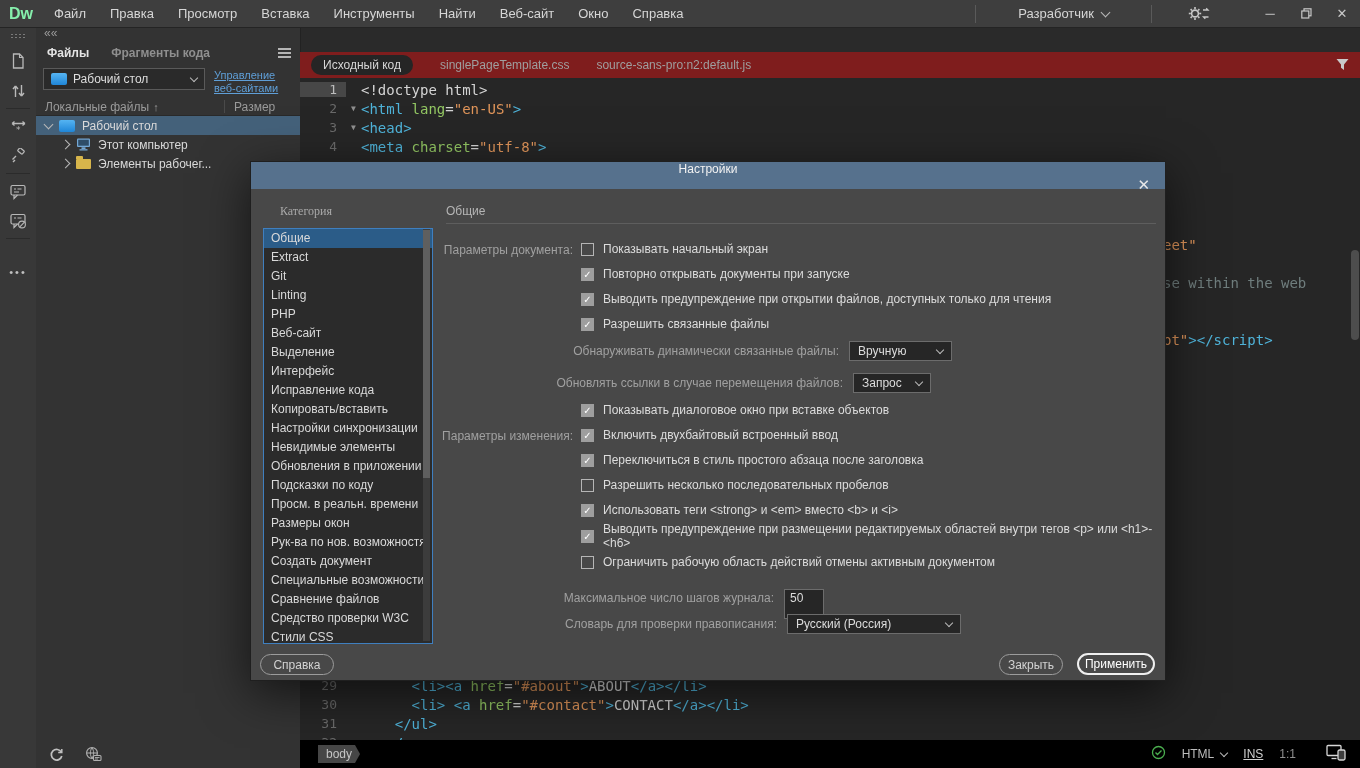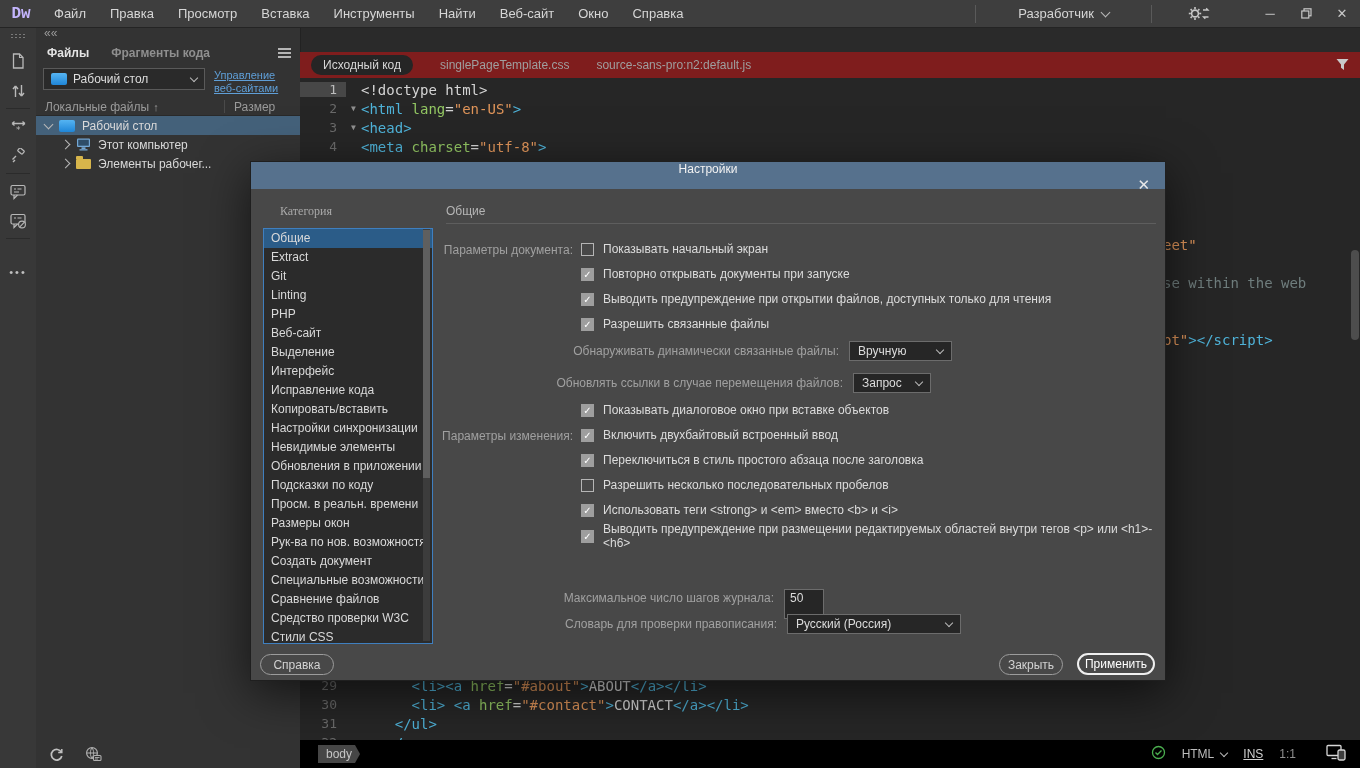--- a/index.html
+++ b/index.html
@@ -1,21 +1,21 @@
 <!DOCTYPE html>
 <html><head>
 <meta charset="utf-8">
 <style>
   html,body{margin:0;padding:0;}
   body{width:1360px;height:768px;overflow:hidden;background:#2a2a2a;font-family:"Liberation Sans",sans-serif;position:relative;-webkit-font-smoothing:antialiased;}
   #app{position:absolute;inset:0;}
 
   
   #menubar{position:absolute;left:0;top:0;width:1360px;height:27px;background:#3e3e3e;border-bottom:1px solid #242424;display:flex;align-items:center;z-index:5;}
-  #logo{width:42px;text-align:center;color:#c4b5fd;font-weight:bold;font-size:16px;font-family:Liberation Mono, monospace;}
+  #logo{width:42px;text-align:center;color:#86efac;font-weight:bold;font-size:16px;}
   #menu-items{display:flex;}
   .menu-item{padding:0 12px;font-size:13px;color:#d6d6d6;line-height:27px;cursor:default;}
   #mb-right{margin-left:auto;display:flex;align-items:center;gap:24px;}
   .mb-sep{width:1px;height:18px;background:#5a5a5a;margin:0 8px;}
   #workspace{color:#d6d6d6;font-size:13px;display:flex;gap:8px;align-items:center;padding:0 10px;}
   #winbtns{display:flex;margin-left:14px;}
   .winbtn{width:36px;height:26px;display:flex;align-items:center;justify-content:center;color:#c8c8c8;font-size:13px;}
 
   .chev{display:inline-block;width:6px;height:6px;border-right:1.6px solid #b9b9b9;border-bottom:1.6px solid #b9b9b9;}
   .chev.down{transform:rotate(45deg);margin-top:-3px;}
@@ -448,20 +448,24 @@
           <span class="cb-label">Разрешить несколько последовательных пробелов</span>
         </div>
         <div class="cb-row" style="top: 340px;">
           <span class="cb checked">✓</span>
           <span class="cb-label">Использовать теги &lt;strong&gt; и &lt;em&gt; вместо &lt;b&gt; и &lt;i&gt;</span>
         </div>
         <div class="cb-row" style="top: 366px;">
           <span class="cb checked">✓</span>
           <span class="cb-label">Выводить предупреждение при размещении редактируемых областей внутри тегов &lt;p&gt; или &lt;h1&gt;-&lt;h6&gt;</span>
         </div>
+        <div class="cb-row" style="top: 392px;">
+          <span class="cb"></span>
+          <span class="cb-label">Ограничить рабочую область действий отмены активным документом</span>
+        </div>
         <div class="sel-label" style="top: 429px; left: 150px; width: 373px;">Максимальное число шагов журнала:</div>
         <div class="inp" style="top: 427px; left: 533px; width: 40px;">50</div>
         <div class="sel-label" style="top: 455px; left: 150px; width: 376px;">Словарь для проверки правописания:</div>
         <div class="sel" style="top: 452px; left: 536px; width: 174px; text-align: center;">
           <span class="sel-val">Русский (Россия)</span>
           <span class="chev down sm"></span>
         </div>
       </div>
     <div id="btn-help" class="dlg-btn">Справка</div>
     <div id="btn-close" class="dlg-btn">Закрыть</div>

